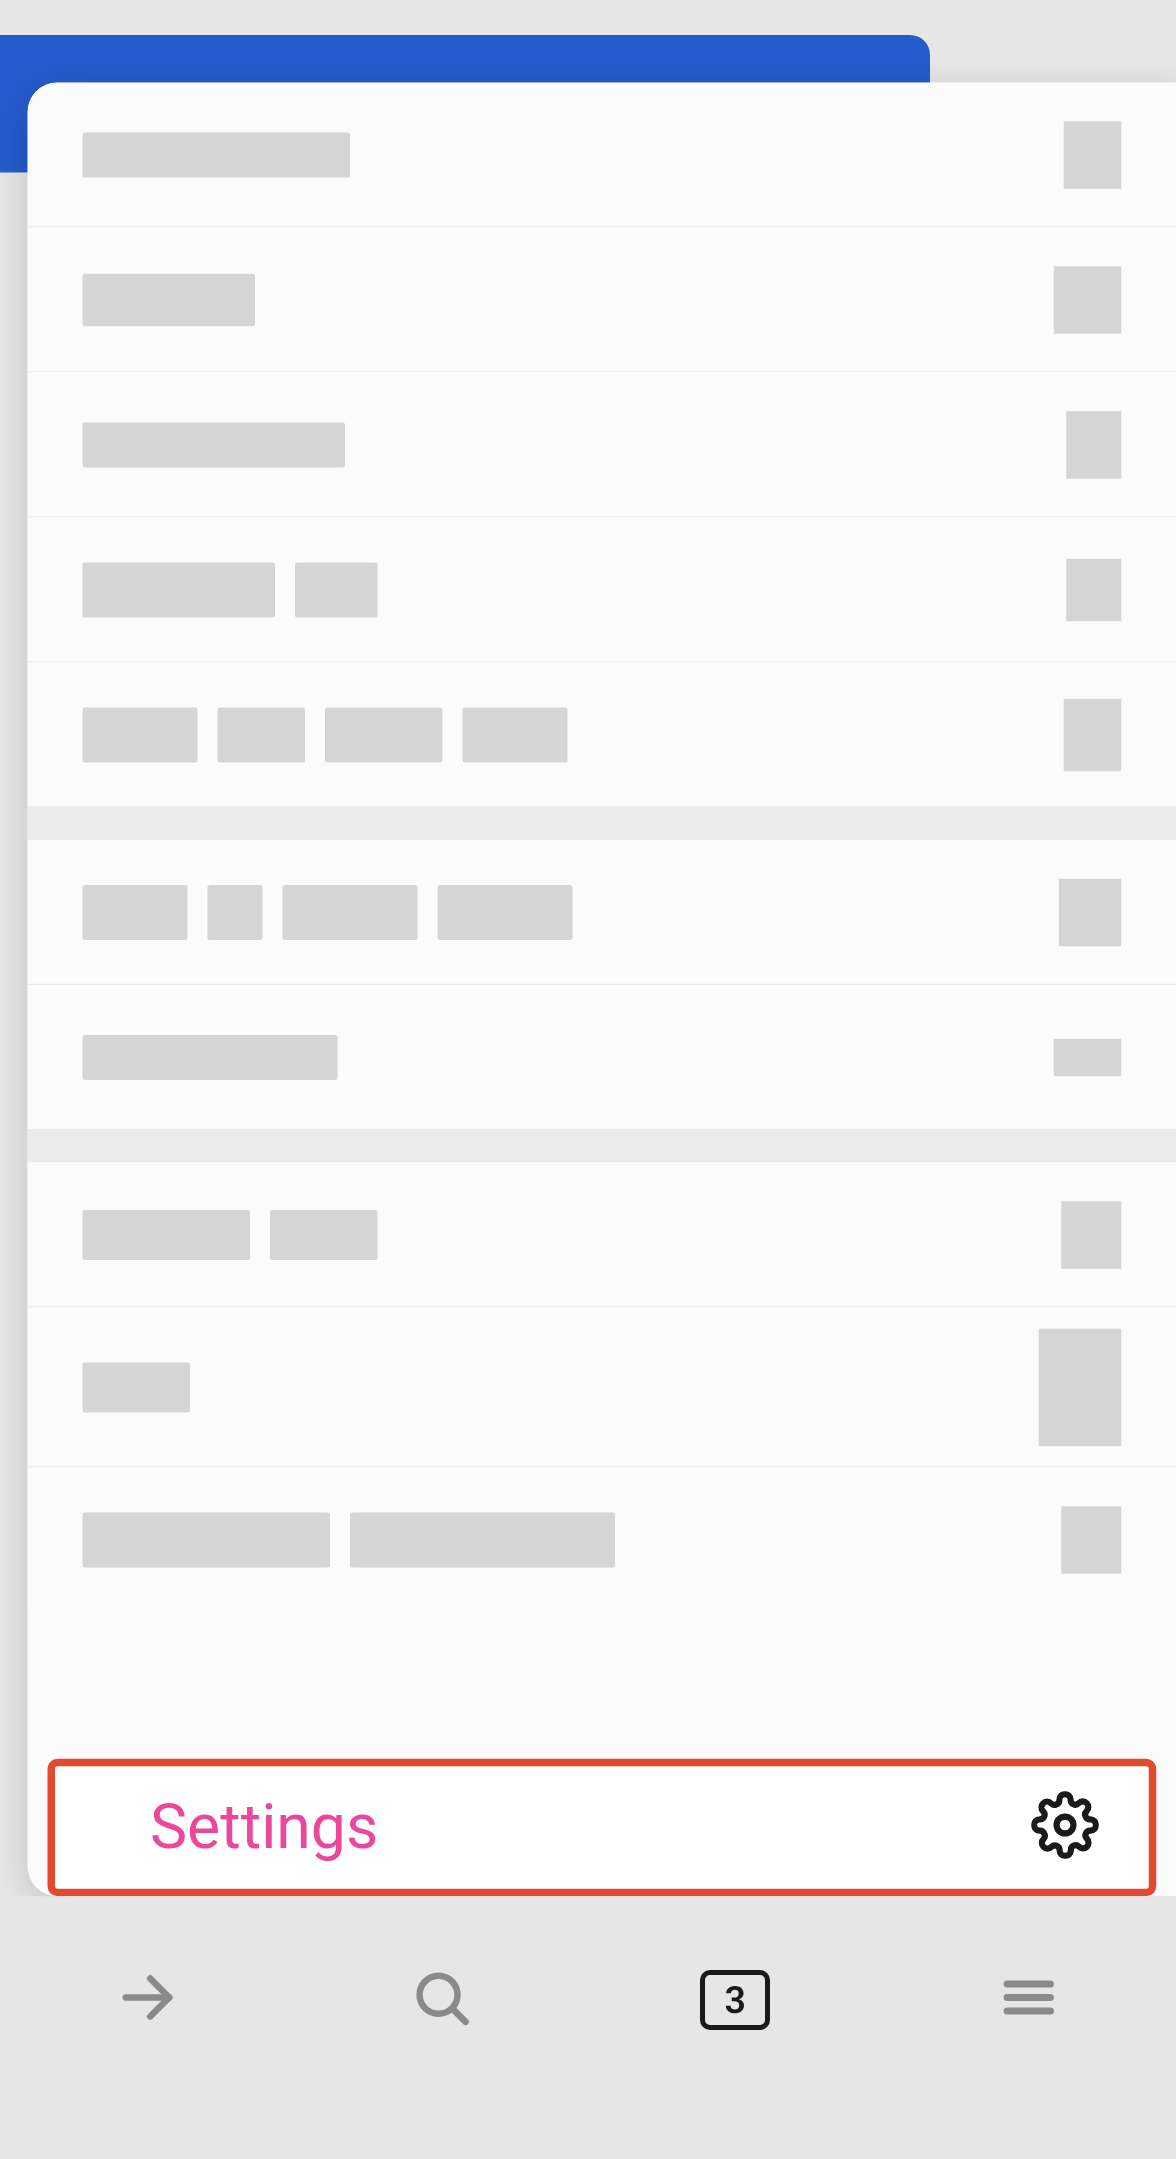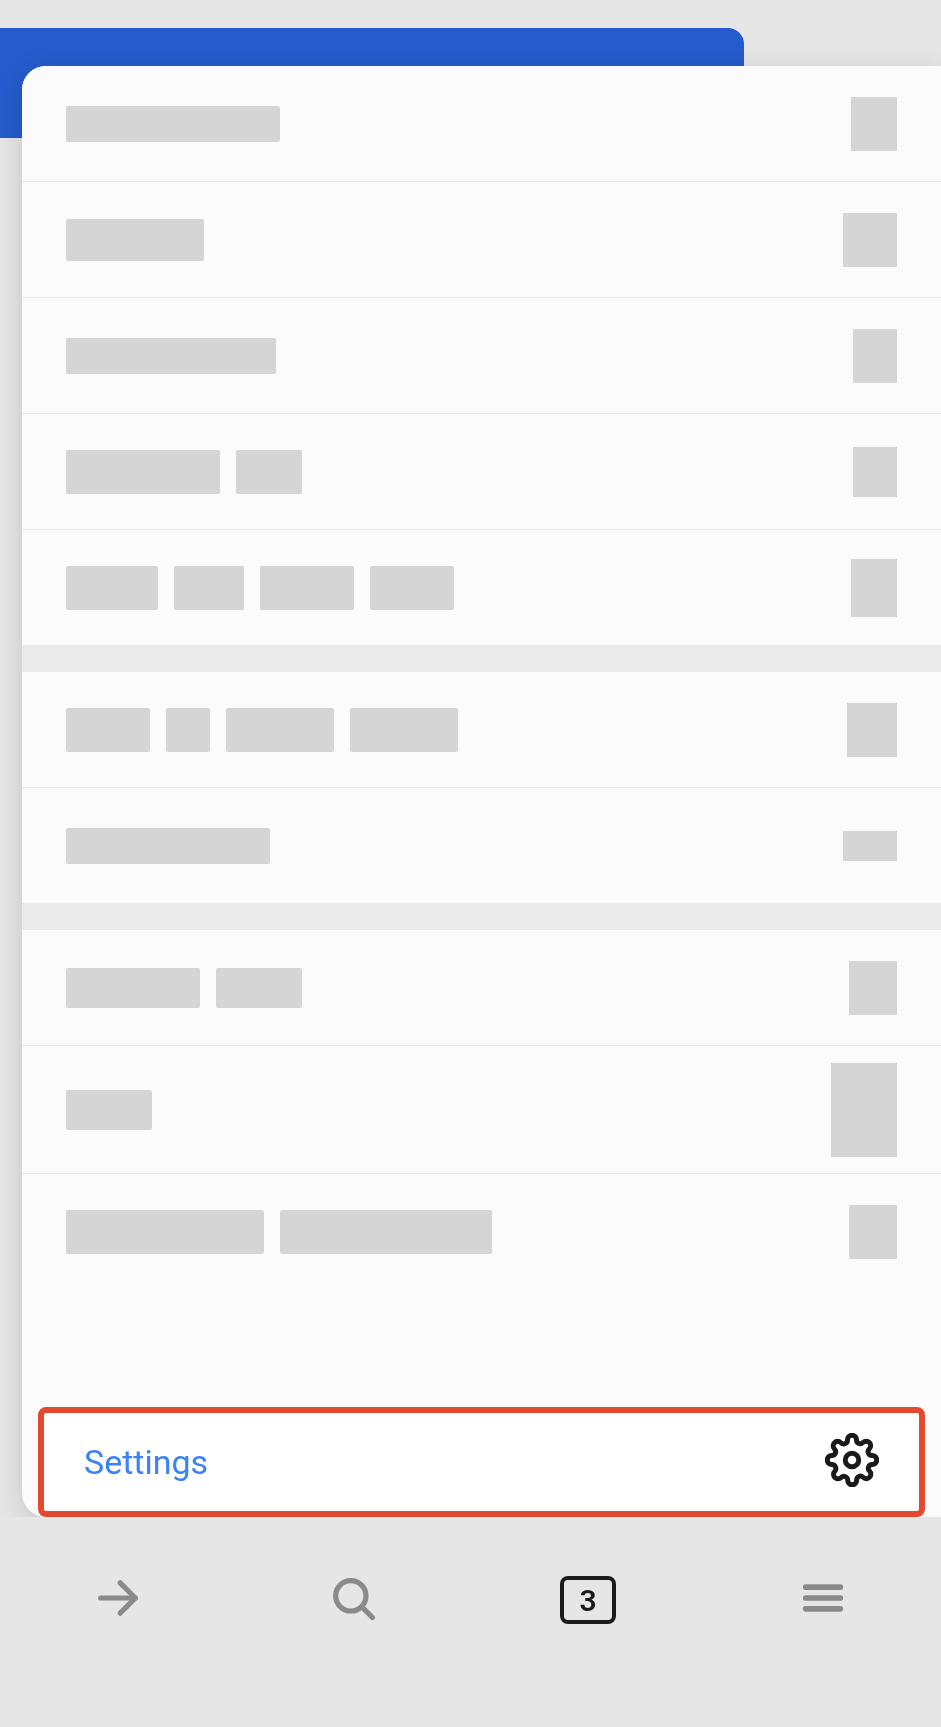--- a/index.html
+++ b/index.html
@@ -39,21 +39,21 @@
   
   .settings-row {
     display: flex; align-items: center; justify-content: space-between;
     padding: 0 40px;
     height: 110px;
     background: #ffffff;
     border: 6px solid #e14a2e;
     border-radius: 8px;
     margin: 12px 16px 0 16px;
   }
-  .settings-label { font-size: 34px; color: #3b82f6; }
+  .settings-label { font-size: 50px; color: #ec4899; margin-left: 36px; }
   .gear-icon svg { width: 54px; height: 54px; }
 
   
   .toolbar {
     position: absolute; left: 0; right: 0; bottom: 0; height: 210px;
     display: flex; align-items: flex-start; justify-content: space-around;
     padding-top: 48px;
     background: #e6e6e6;
   }
   .tool-btn { width: 100px; height: 70px; display: flex; align-items: center; justify-content: center; color: #5b5b5b; }

